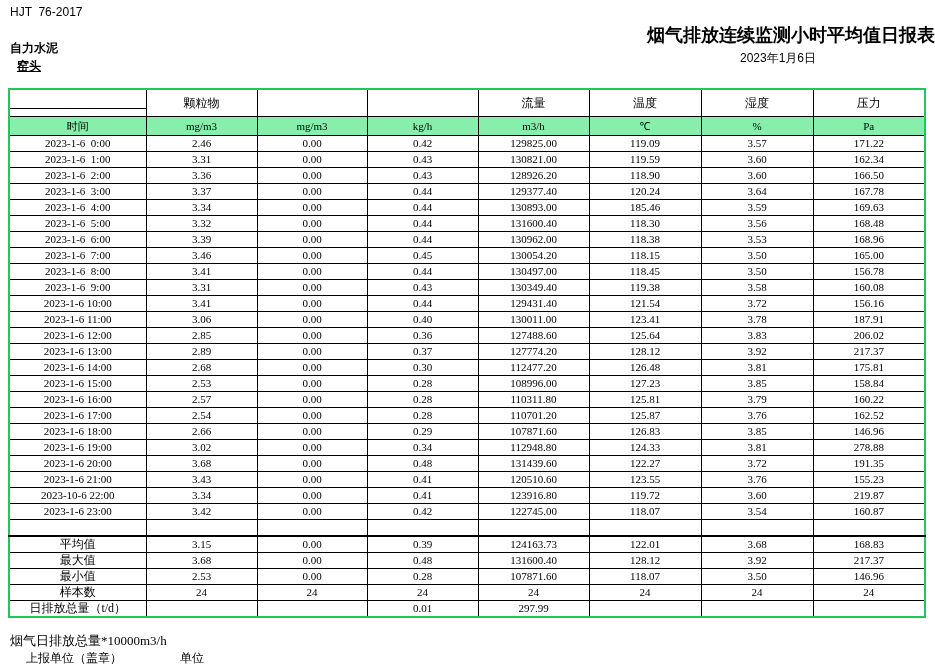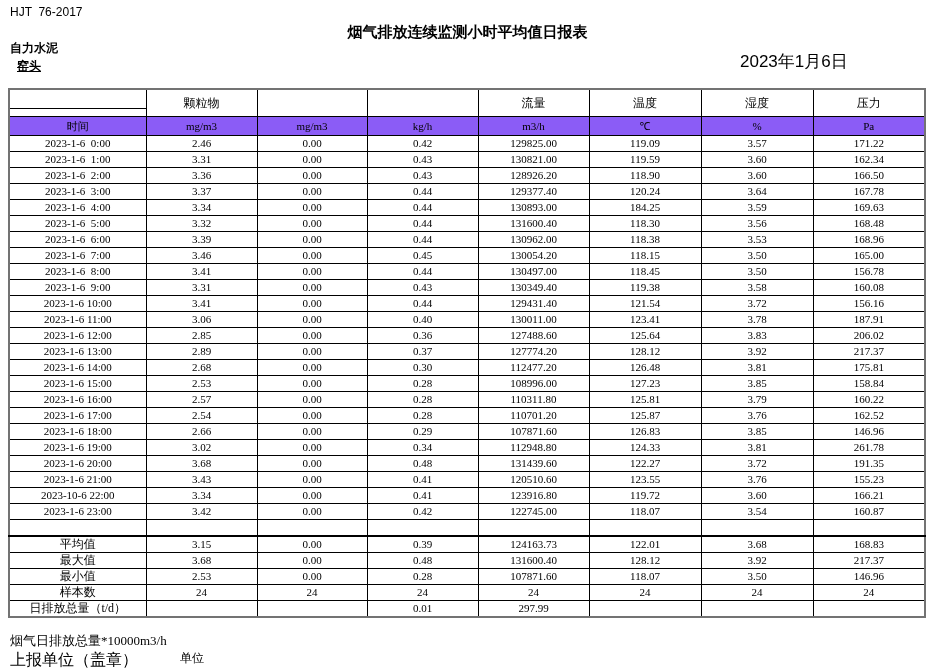--- a/index.html
+++ b/index.html
@@ -1,44 +1,44 @@
 <!DOCTYPE html>
 <html><head>
 <meta charset="utf-8">
 <style>
   html,body{margin:0;padding:0;}
   body{
     width:935px;height:670px;background:#ffffff;position:relative;
     font-family:"Liberation Sans", sans-serif;color:#000;overflow:hidden;
   }
   .doc-code{position:absolute;top:5px;left:10px;font-weight:normal;font-size:12px;white-space:pre;}
-  .title{position:absolute;top:23px;left:0;width:935px;text-align:center;font-weight:bold;font-size:15px;}
+  .title{position:absolute;top:23px;left:0;width:935px;text-align:right;font-weight:bold;font-size:18px;}
   .company{position:absolute;top:40px;left:10px;font-weight:bold;font-size:12px;}
   .station{position:absolute;top:58px;left:17px;font-weight:bold;font-size:12px;text-decoration:underline;}
-  .date{position:absolute;top:50px;left:740px;font-size:17px;text-align:center;}
+  .date{position:absolute;top:50px;left:740px;font-size:12px;text-align:center;}
   table.report{
     position:absolute;top:88px;left:8px;width:916px;
     border-collapse:collapse;table-layout:fixed;
-    border:2px solid #737373;
+    border:2px solid #22c55e;
     font-family:"Liberation Serif", serif;
   }
   table.report td{
     border:1px solid #000;text-align:center;vertical-align:middle;
     padding:0;font-size:11px;line-height:15px;height:15px;
     overflow:hidden;white-space:pre;
   }
   tr.hrow1 td{height:18px;line-height:18px;font-size:12px;}
   tr.hrow2 td{height:7px;line-height:7px;}
-  tr.unit-row td{background:#8b5cf6;height:18px;line-height:18px;font-size:11px;}
+  tr.unit-row td{background:#86efac;height:18px;line-height:18px;font-size:11px;}
   tr.gap-row td{height:15px;}
   tr.summary-row td{height:15px;}
   tr.summary-first td{border-top:2px solid #000;}
   tr.summary-row td.label{font-size:12px;}
   .note{position:absolute;top:632px;left:10px;font-size:13px;font-family:Liberation Serif, serif;}
-  .report-unit{position:absolute;top:650px;left:10px;font-size:16px;font-family:Liberation Serif, serif;}
+  .report-unit{position:absolute;top:650px;left:26px;font-size:12px;font-family:Liberation Serif, serif;}
   .unit-label{position:absolute;top:650px;left:180px;font-size:12px;font-family:"Liberation Serif", serif;}
 </style>
 </head>
 <body>
 
 <div class="doc-code">HJT  76-2017</div>
 <div class="title">烟气排放连续监测小时平均值日报表</div>
 <div class="company">自力水泥</div>
 <div class="station">窑头</div>
 <div class="date">2023年1月6日</div>
@@ -117,21 +117,21 @@
         <td>120.24</td>
         <td>3.64</td>
         <td>167.78</td>
       </tr>
       <tr>
         <td>2023-1-6  4:00</td>
         <td>3.34</td>
         <td>0.00</td>
         <td>0.44</td>
         <td>130893.00</td>
-        <td>184.25</td>
+        <td>185.46</td>
         <td>3.59</td>
         <td>169.63</td>
       </tr>
       <tr>
         <td>2023-1-6  5:00</td>
         <td>3.32</td>
         <td>0.00</td>
         <td>0.44</td>
         <td>131600.40</td>
         <td>118.30</td>
@@ -269,21 +269,21 @@
         <td>146.96</td>
       </tr>
       <tr>
         <td>2023-1-6 19:00</td>
         <td>3.02</td>
         <td>0.00</td>
         <td>0.34</td>
         <td>112948.80</td>
         <td>124.33</td>
         <td>3.81</td>
-        <td>261.78</td>
+        <td>278.88</td>
       </tr>
       <tr>
         <td>2023-1-6 20:00</td>
         <td>3.68</td>
         <td>0.00</td>
         <td>0.48</td>
         <td>131439.60</td>
         <td>122.27</td>
         <td>3.72</td>
         <td>191.35</td>
@@ -299,21 +299,21 @@
         <td>155.23</td>
       </tr>
       <tr>
         <td>2023-10-6 22:00</td>
         <td>3.34</td>
         <td>0.00</td>
         <td>0.41</td>
         <td>123916.80</td>
         <td>119.72</td>
         <td>3.60</td>
-        <td>166.21</td>
+        <td>219.87</td>
       </tr>
       <tr>
         <td>2023-1-6 23:00</td>
         <td>3.42</td>
         <td>0.00</td>
         <td>0.42</td>
         <td>122745.00</td>
         <td>118.07</td>
         <td>3.54</td>
         <td>160.87</td>

